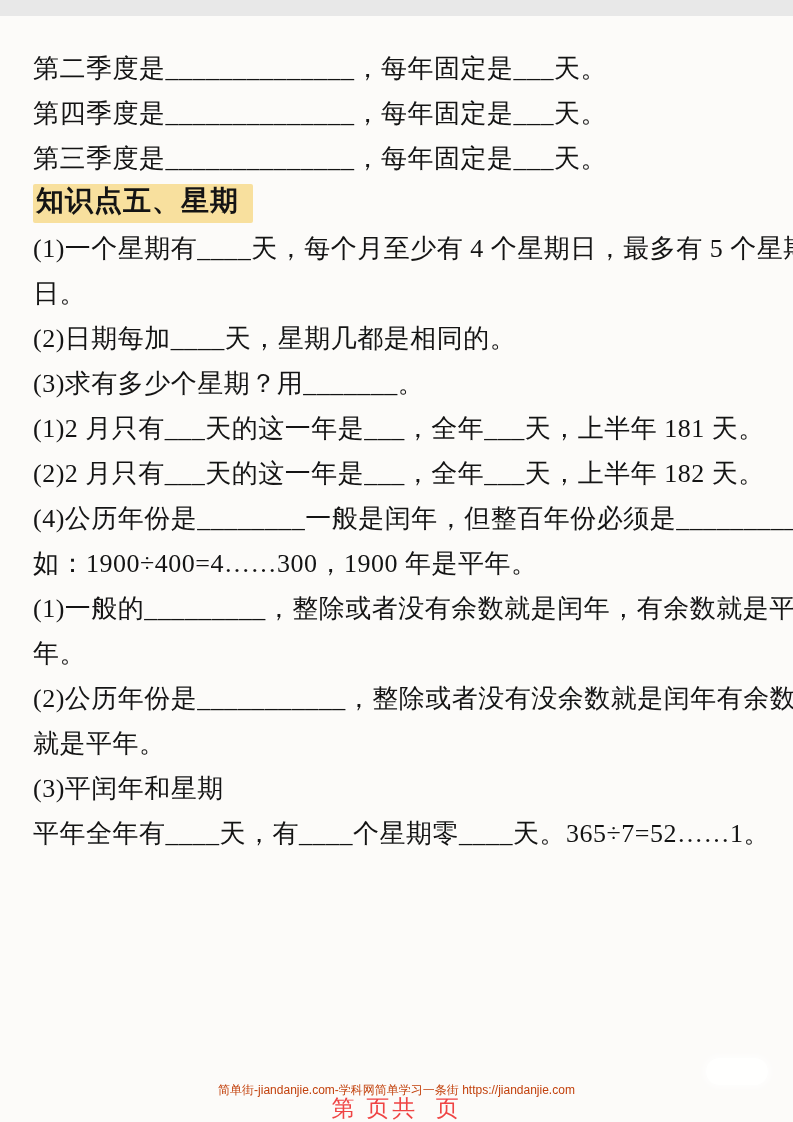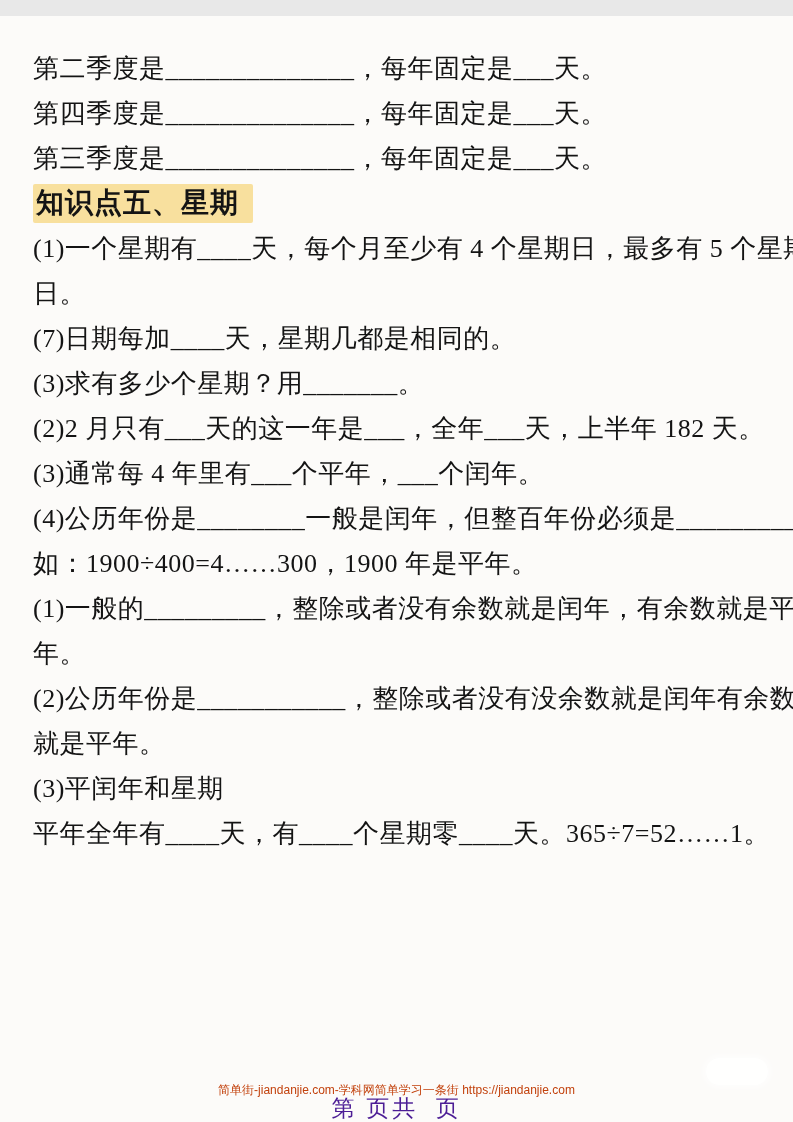--- a/index.html
+++ b/index.html
@@ -28,21 +28,21 @@
     letter-spacing: 0.5px;
   }
   .heading-line {
     height: 45px;
     display: flex;
     align-items: center;
   }
   .hl {
     display: inline-block;
     background: #f8e09e;
-    font-family: Liberation Sans, sans-serif;
+    font-family: Liberation Mono, monospace;
     font-weight: bold;
     font-size: 28px;
     line-height: 36px;
     padding: 1px 14px 2px 3px;
     border-radius: 2px;
     letter-spacing: 1px;
     white-space: pre;
   }
   .indent-example { padding-left: 50px; }
   .footer {
@@ -56,21 +56,21 @@
     font-family: "Liberation Sans", "DejaVu Sans", sans-serif;
     font-size: 12px;
     line-height: 24px;
     color: #c2410c;
     white-space: pre;
   }
   .footer-page {
     margin-top: -7px;
     font-size: 23px;
     line-height: 28px;
-    color: #4c1d95;
+    color: #ef4444;
     letter-spacing: 3px;
     white-space: pre;
   }
   .faint-badge {
     position: absolute;
     top: 1042px;
     left: 706px;
     width: 62px;
     height: 27px;
     border-radius: 13px;
@@ -86,25 +86,25 @@
 
     <div class="line">第二季度是______________，每年固定是___天。</div>
     <div class="line">第四季度是______________，每年固定是___天。</div>
     <div class="line">第三季度是______________，每年固定是___天。</div>
 
     <div class="heading-line">
       <span class="hl">知识点五、星期</span>
     </div>
     <div class="line">(1)一个星期有____天，每个月至少有 4 个星期日，最多有 5 个星期</div>
     <div class="line">日。</div>
-    <div class="line">(7)日期每加____天，星期几都是相同的。</div>
+    <div class="line">(2)日期每加____天，星期几都是相同的。</div>
     <div class="line">(3)求有多少个星期？用_______。</div>
 
+    <div class="line">(1)2 月只有___天的这一年是___，全年___天，上半年 181 天。</div>
     <div class="line">(2)2 月只有___天的这一年是___，全年___天，上半年 182 天。</div>
-    <div class="line">(3)通常每 4 年里有___个平年，___个闰年。</div>
     <div class="line">(4)公历年份是________一般是闰年，但整百年份必须是___________</div>
     <div class="line">如：1900÷400=4……300，1900 年是平年。</div>
 
     <div class="line">(1)一般的_________，整除或者没有余数就是闰年，有余数就是平</div>
     <div class="line">年。</div>
     <div class="line">(2)公历年份是___________，整除或者没有没余数就是闰年有余数</div>
     <div class="line">就是平年。</div>
     <div class="line">(3)平闰年和星期</div>
     <div class="line">平年全年有____天，有____个星期零____天。365÷7=52……1。</div>
 

